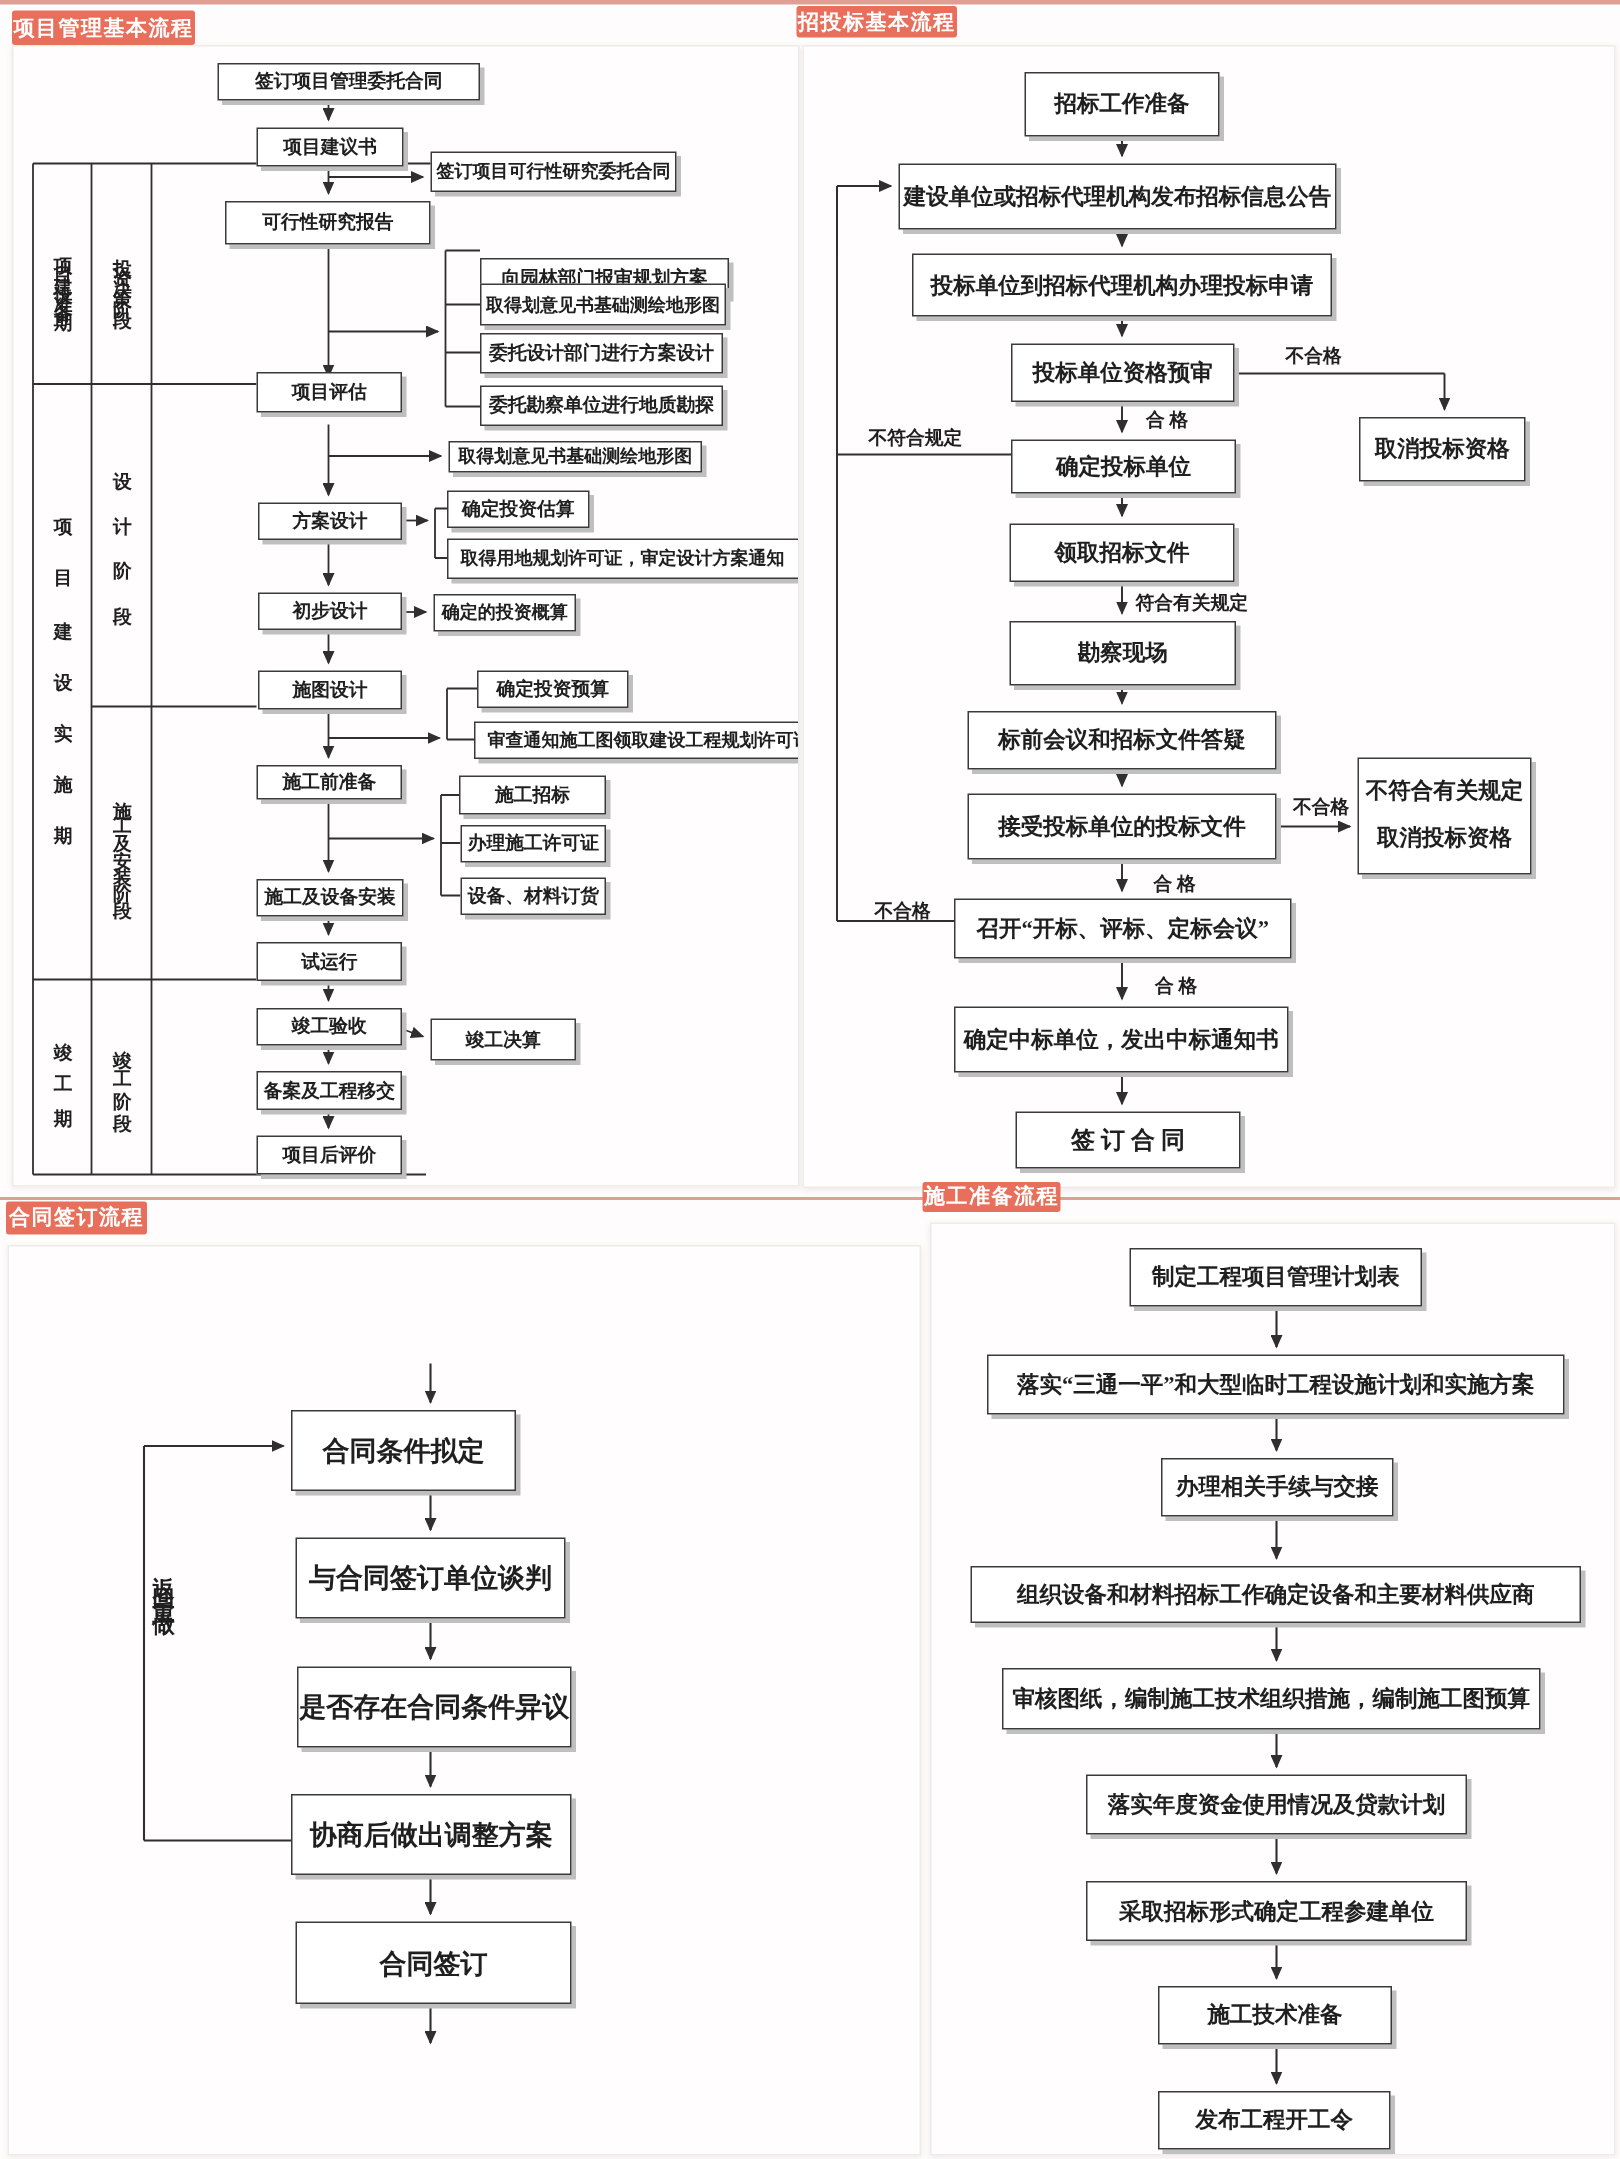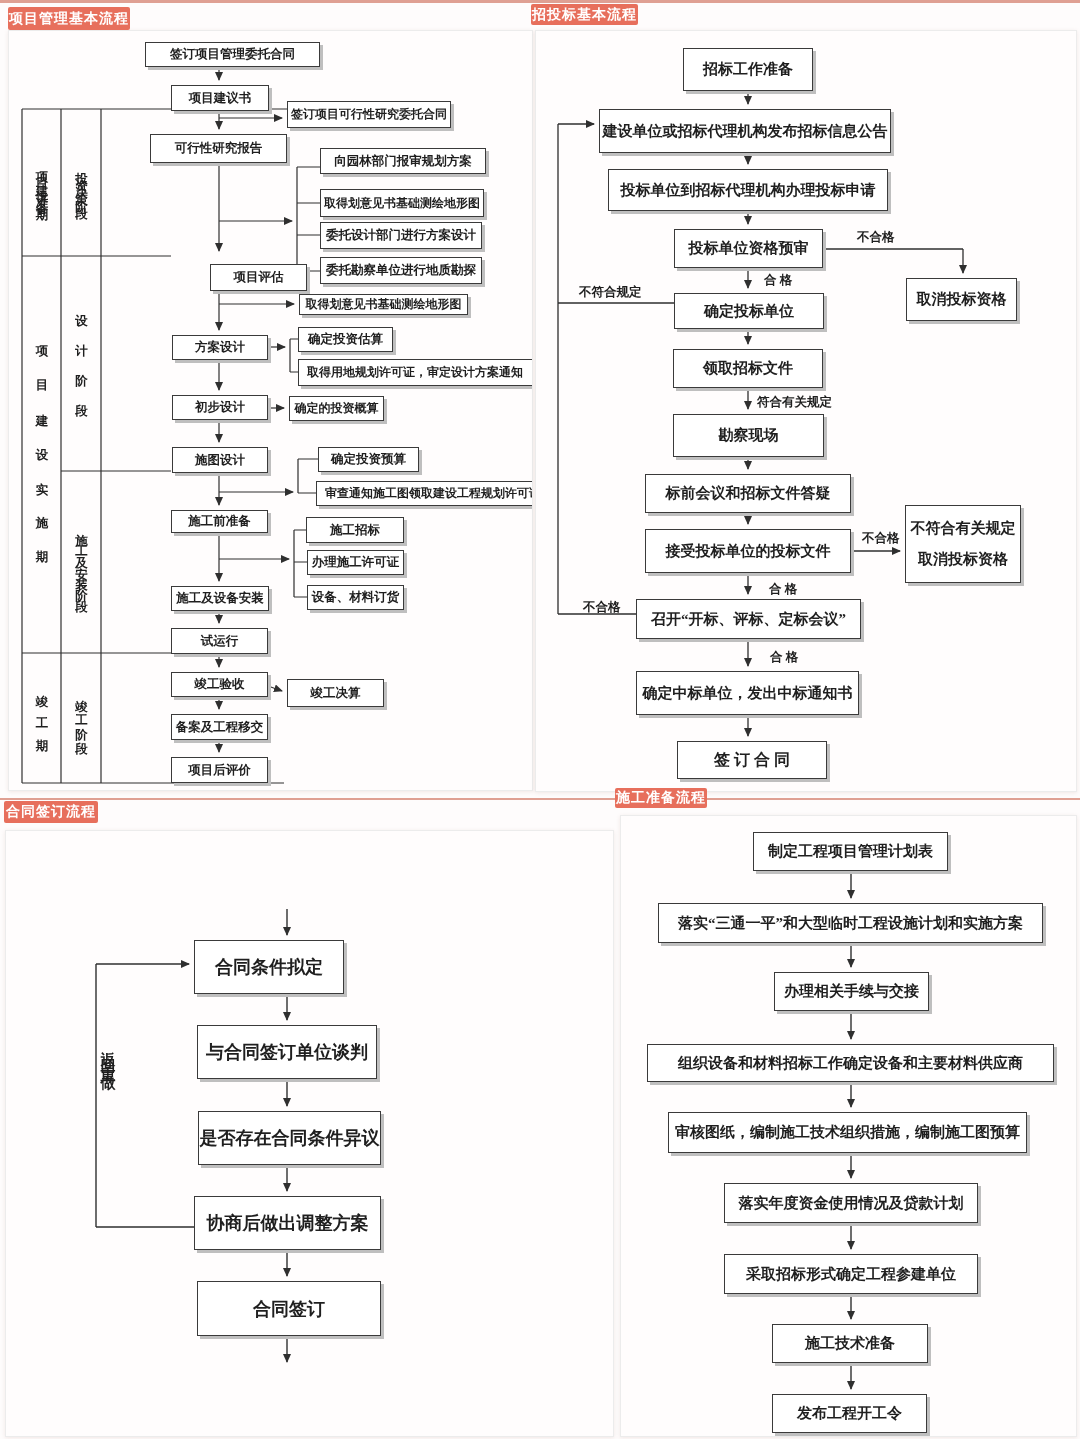--- a/index.html
+++ b/index.html
@@ -78,25 +78,25 @@
   <div class="stage-cell" style="left:13px;top:622px;width:39px;height:130px;letter-spacing:22px;">竣工期</div>
   <div class="stage-cell" style="left:52px;top:78px;width:40px;height:147px;letter-spacing:7px;">投资决策阶段</div>
   <div class="stage-cell" style="left:52px;top:225px;width:40px;height:215px;letter-spacing:30px;">设计阶段</div>
   <div class="stage-cell" style="left:52px;top:440px;width:40px;height:182px;letter-spacing:11px;">施工及安装阶段</div>
   <div class="stage-cell" style="left:52px;top:622px;width:40px;height:130px;letter-spacing:14px;">竣工阶段</div>
 
   <div class="node" style="left:136px;top:11px;width:175px;height:25px;">签订项目管理委托合同</div>
   <div class="node" style="left:162px;top:54px;width:98px;height:26px;">项目建议书</div>
   <div class="node" style="left:278px;top:70px;width:164px;height:27px;font-size:12px;">签订项目可行性研究委托合同</div>
   <div class="node" style="left:141px;top:103px;width:137px;height:29px;">可行性研究报告</div>
-  <div class="node" style="left:311px;top:117px;width:166px;height:26px;">向园林部门报审规划方案</div>
+  <div class="node" style="left:311px;top:141px;width:166px;height:26px;">向园林部门报审规划方案</div>
   <div class="node" style="left:311px;top:158px;width:164px;height:28px;font-size:12px;">取得划意见书基础测绘地形图</div>
   <div class="node" style="left:311px;top:191px;width:162px;height:27px;">委托设计部门进行方案设计</div>
   <div class="node" style="left:311px;top:226px;width:162px;height:27px;">委托勘察单位进行地质勘探</div>
-  <div class="node" style="left:162px;top:233px;width:97px;height:27px;margin-left:39px;">项目评估</div>
+  <div class="node" style="left:162px;top:217px;width:97px;height:27px;">项目评估</div>
   <div class="node" style="left:290px;top:263px;width:169px;height:21px;font-size:12px;">取得划意见书基础测绘地形图</div>
   <div class="node" style="left:163px;top:304px;width:96px;height:25px;">方案设计</div>
   <div class="node" style="left:289px;top:296px;width:95px;height:25px;">确定投资估算</div>
   <div class="node cut" style="left:289px;top:328px;width:240px;height:27px;font-size:12px;">取得用地规划许可证，审定设计方案通知</div>
   <div class="node" style="left:163px;top:364px;width:96px;height:25px;">初步设计</div>
   <div class="node" style="left:280px;top:365px;width:95px;height:25px;font-size:12px;">确定的投资概算</div>
   <div class="node" style="left:163px;top:416px;width:96px;height:26px;">施图设计</div>
   <div class="node" style="left:309px;top:416px;width:101px;height:25px;">确定投资预算</div>
   <div class="node cut" style="left:307px;top:450px;width:222px;height:25px;font-size:12px;">审查通知施工图领取建设工程规划许可证</div>
   <div class="node" style="left:162px;top:479px;width:97px;height:23px;">施工前准备</div>

